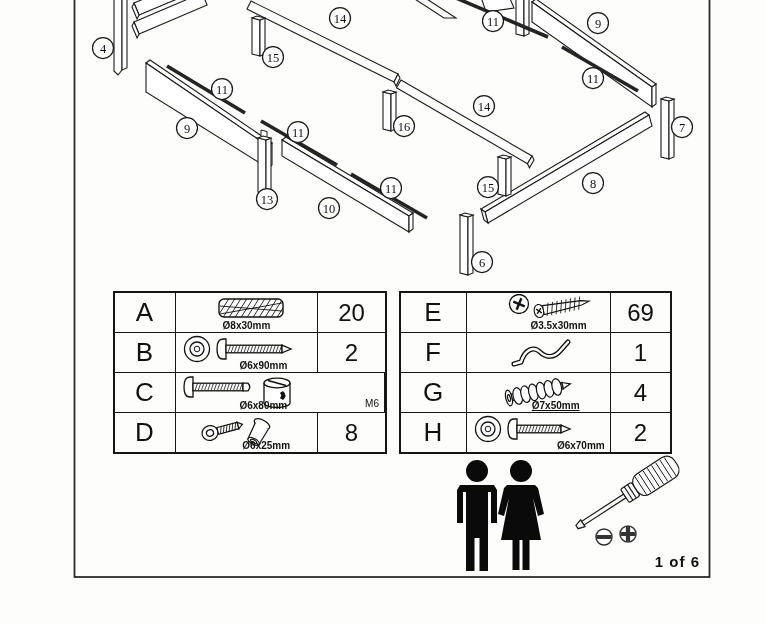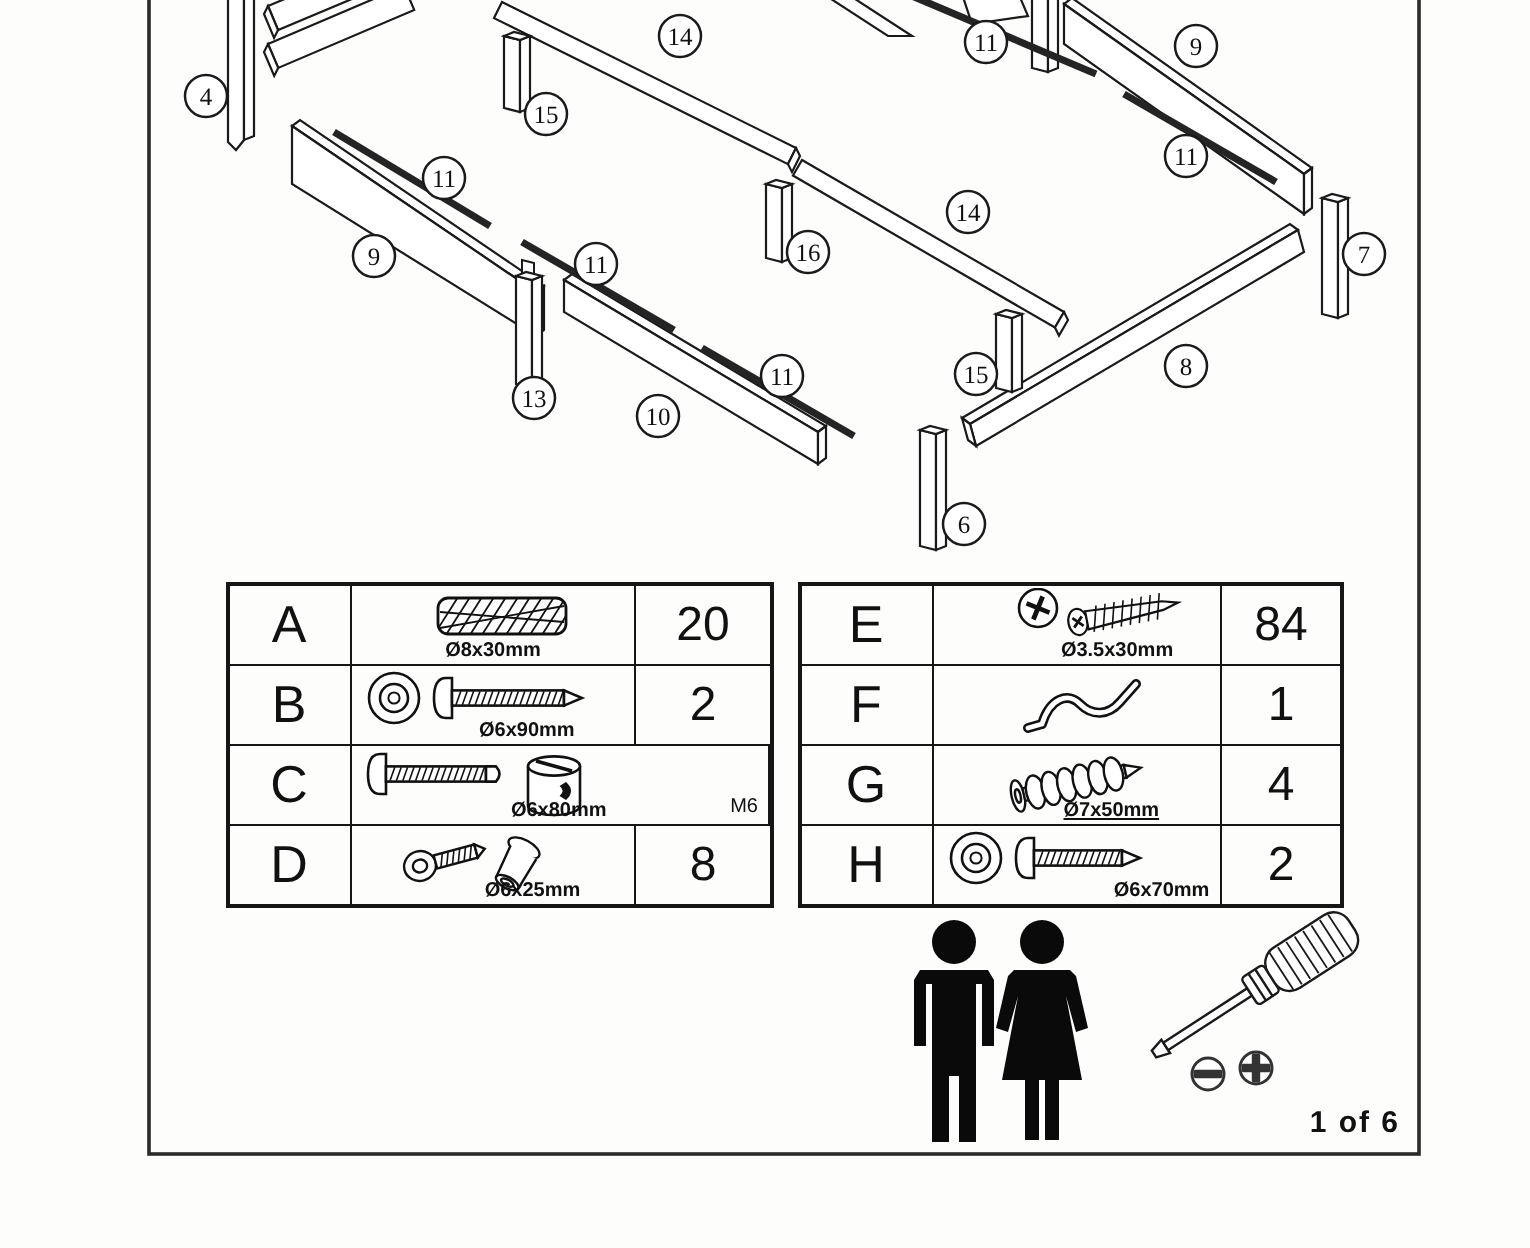--- a/index.html
+++ b/index.html
@@ -314,21 +314,21 @@
                 <line x1="60.60000000000002" y1="16.4" x2="63.00000000000002" y2="9.6"></line>
                 <line x1="63.800000000000026" y1="16.4" x2="66.20000000000003" y2="9.6"></line>
               </g>
     <g fill="#fff" stroke="#111" stroke-width="1.3">
       <path d="M88,9 L88,29 A13,4.5 0 0 0 114,29 L114,9"></path>
       <ellipse cx="101" cy="9" rx="13" ry="4.8"></ellipse>
       <line x1="92" y1="6.5" x2="110" y2="11.5" stroke-width="1.8"></line>
       <path d="M107,17 q5,4.5 0,9 l-3.2,-2 q3,-2.7 0,-5 z" fill="#111" stroke="none"></path>
     </g>
             </svg></span>
-          <span class="size-label" style="left: 42%; margin-left: 16px;">Ø6x80mm</span>
+          <span class="size-label" style="left: 42%;">Ø6x80mm</span>
           <span class="extra-label">M6</span>
         </div>
       </div>
       <div class="hw-row">
         <div class="cell cell-letter" style="width: 61px;">D</div>
         <div class="cell cell-icon">
           <span class="hw-icon-holder"><svg width="148" height="39" viewBox="0 0 148 39">
     <g transform="translate(34,19) rotate(-15)" fill="#fff" stroke="#111" stroke-width="1.2">
       <ellipse cx="0" cy="0" rx="8" ry="7.4"></ellipse>
                 <ellipse cx="0" cy="0" rx="3.6" ry="3.2"></ellipse>
@@ -379,21 +379,21 @@
                   <line x1="20.799999999999997" y1="6.4" x2="24.199999999999996" y2="-6.4"></line>
                   <line x1="25.4" y1="6.4" x2="28.799999999999997" y2="-6.4"></line>
                   <line x1="30" y1="6.4" x2="33.4" y2="-6.4"></line>
                   <line x1="34.6" y1="6.4" x2="38" y2="-6.4"></line>
                   <line x1="39.2" y1="6.4" x2="42.6" y2="-6.4"></line>
                 </g>
     </g>
             </svg></span>
           <span class="size-label" style="left: 64%;">Ø3.5x30mm</span>
         </div>
-        <div class="cell cell-qty" style="width: 59px;">84</div>
+        <div class="cell cell-qty" style="width: 59px;">69</div>
       </div>
       <div class="hw-row">
         <div class="cell cell-letter" style="width: 66px;">F</div>
         <div class="cell cell-icon">
           <span class="hw-icon-holder"><svg width="148" height="39" viewBox="0 0 148 39">
     <path d="M54,28 L47,30 M54,28 C58,15 67,12 73,18 C79,24 87,24 93,17 L101,8" fill="none" stroke="#111" stroke-width="5" stroke-linecap="round" stroke-linejoin="round"></path>
     <path d="M54,28 L47,30 M54,28 C58,15 67,12 73,18 C79,24 87,24 93,17 L101,8" fill="none" stroke="#fff" stroke-width="2.4" stroke-linecap="round" stroke-linejoin="round"></path>
             </svg></span>
         </div>
         <div class="cell cell-qty" style="width: 59px;">1</div>

